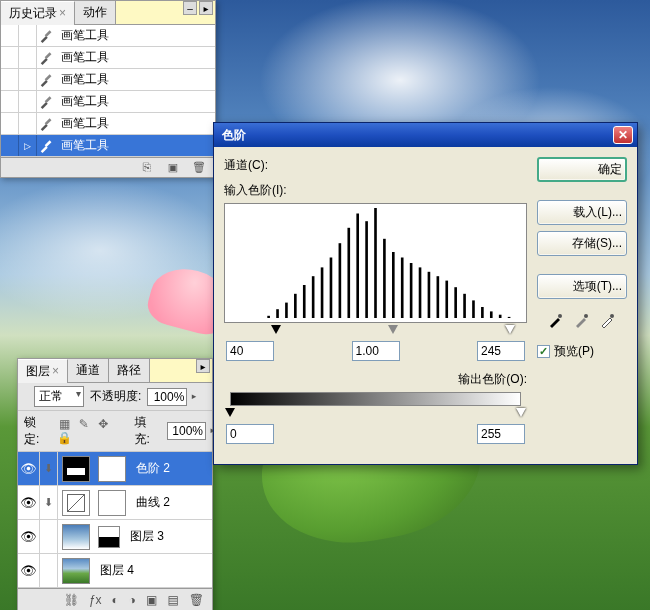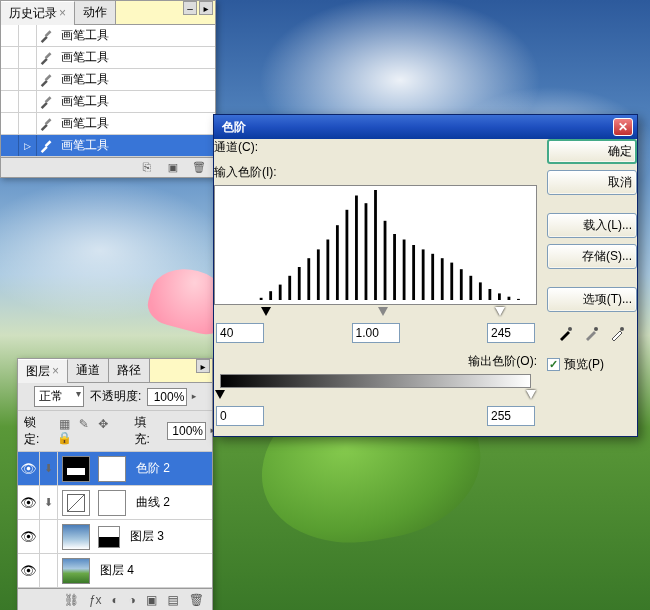--- a/index.html
+++ b/index.html
@@ -56,25 +56,25 @@
 .thumb.curve::before{content:""; display:block; width:16px;height:16px; border:1px solid #666; background:linear-gradient(135deg,transparent 48%,#666 48%,#666 52%,transparent 52%);}
 .thumb.mask{ background:#fff;}
 .thumb.img-sky{ background:linear-gradient(to bottom,#4a7db8 0%,#a8c8e0 60%,#fff 100%);}
 .thumb.img-mask{ background:linear-gradient(to bottom,#fff 0%,#fff 50%,#000 50%,#000 100%);}
 .thumb.img-grn{ background:linear-gradient(to bottom,#5a8cc4 0%,#a8c8e0 40%,#6aa848 60%,#3a7828 100%);}
 .layer-label{ padding-left:6px;}
 .layers-footer{ height:22px; background:#e6e6e6; border-top:1px solid #9a9a9a; display:flex; align-items:center; justify-content:flex-end; gap:10px; padding:0 8px;}
 .layers-footer span{ color:#555; font-size:12px;}
 
 
-.dialog { position:absolute; left:213px; top:114px; width:425px; background:#ece9d8; border:1px solid #0a246a; box-shadow:4px 4px 10px rgba(0,0,0,.4);}
+.dialog { position:absolute; left:213px; top:122px; width:425px; background:#ece9d8; border:1px solid #0a246a; box-shadow:4px 4px 10px rgba(0,0,0,.4);}
 .titlebar { height:24px; background:linear-gradient(to bottom,#3a6ed5 0%,#1e4fbf 50%,#0a3a9f 100%); display:flex; align-items:center; padding:0 4px; color:#fff; font-weight:bold;}
 .titlebar .title{ flex:1; padding-left:4px;}
 .titlebar .closebtn{ width:20px; height:18px; background:linear-gradient(to bottom,#f08080,#c03030); border:1px solid #fff; border-radius:3px; display:flex; align-items:center; justify-content:center; color:#fff; font-weight:bold; cursor:default;}
-.dlg-body{ display:flex; gap:10px;}
+.dlg-body{ display:flex; padding:10px; gap:10px;}
 .dlg-left{ flex:1;}
 .dlg-right{ width:90px; display:flex; flex-direction:column; gap:6px; align-items:stretch;}
 .dlg-row{ display:flex; align-items:center; gap:6px; margin-bottom:8px;}
 .dlg-label{ min-width:60px;}
 .xp-combo{ flex:0 0 120px; background:#fff; border:1px solid #7f9db9; padding:2px 18px 2px 4px; position:relative;}
 .xp-combo::after{content:""; position:absolute; right:0; top:0; bottom:0; width:16px; background:linear-gradient(to bottom,#cde,#9bd); border-left:1px solid #7f9db9;}
 .xp-combo::before{content:"▾"; position:absolute; right:4px; top:2px; font-size:10px; color:#234; z-index:1;}
 .histo-box{ border:1px solid #888; background:#fff; height:120px; position:relative; margin-bottom:2px; padding:4px 8px;}
 .histo-svg{ width:100%; height:100%;}
 .slider-track{ position:relative; height:12px; margin:0 6px 4px;}
@@ -314,21 +314,20 @@
         <div class="tri black" style="left:-5px"></div>
         <div class="tri white" style="right:-5px"></div>
       </div>
       <div class="num-row">
         <input value="0" style="">
         <input value="255" style="">
       </div>
     </div>
     <div class="dlg-right">
       <div class="xp-btn default">确定</div>
-      <div class="xp-btn">取消</div>
       <div style="height:6px"></div>
       <div class="xp-btn">载入(L)...</div>
       <div class="xp-btn">存储(S)...</div>
       <div style="height:6px"></div>
       <div class="xp-btn">选项(T)...</div>
       <div class="eyedrops">
         <div class="eyedrop">
             <svg width="16" height="16">
               <path d="M2 14 L10 6 L12 8 L4 16 Z" fill="#000"></path>
               <circle cx="12" cy="4" r="2" fill="#555"></circle>

